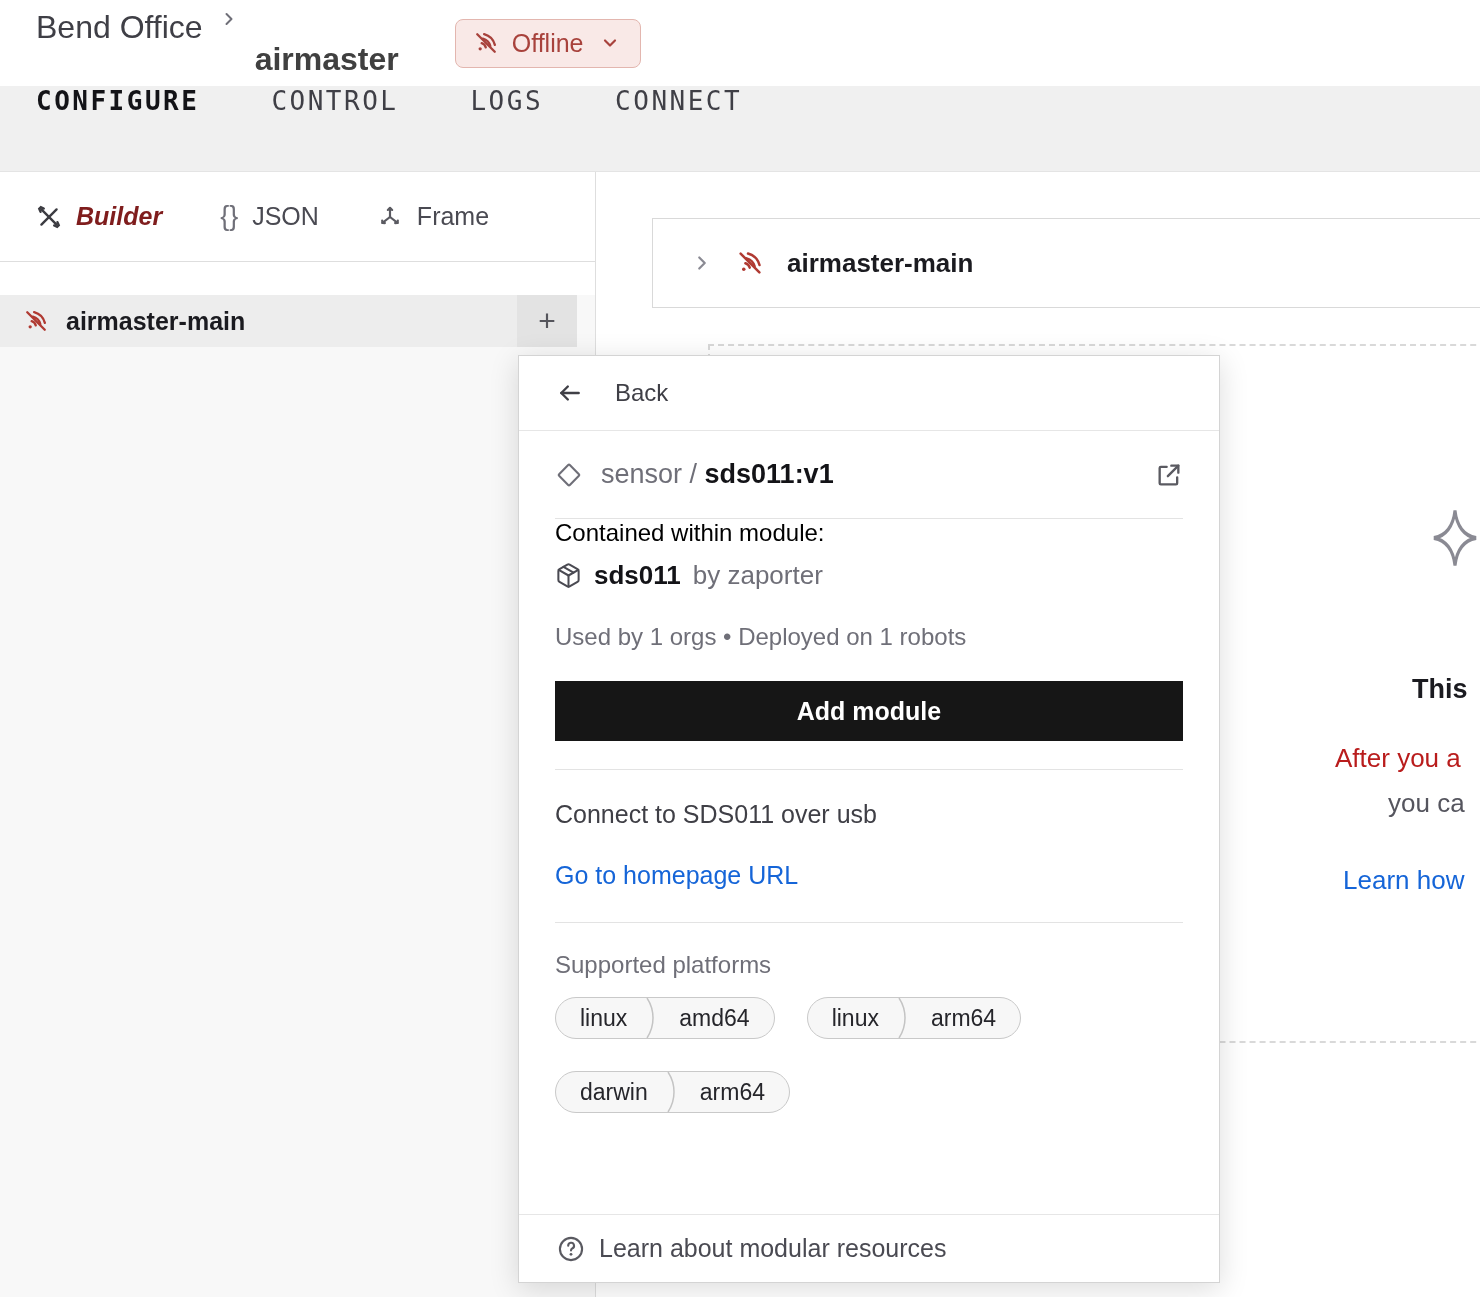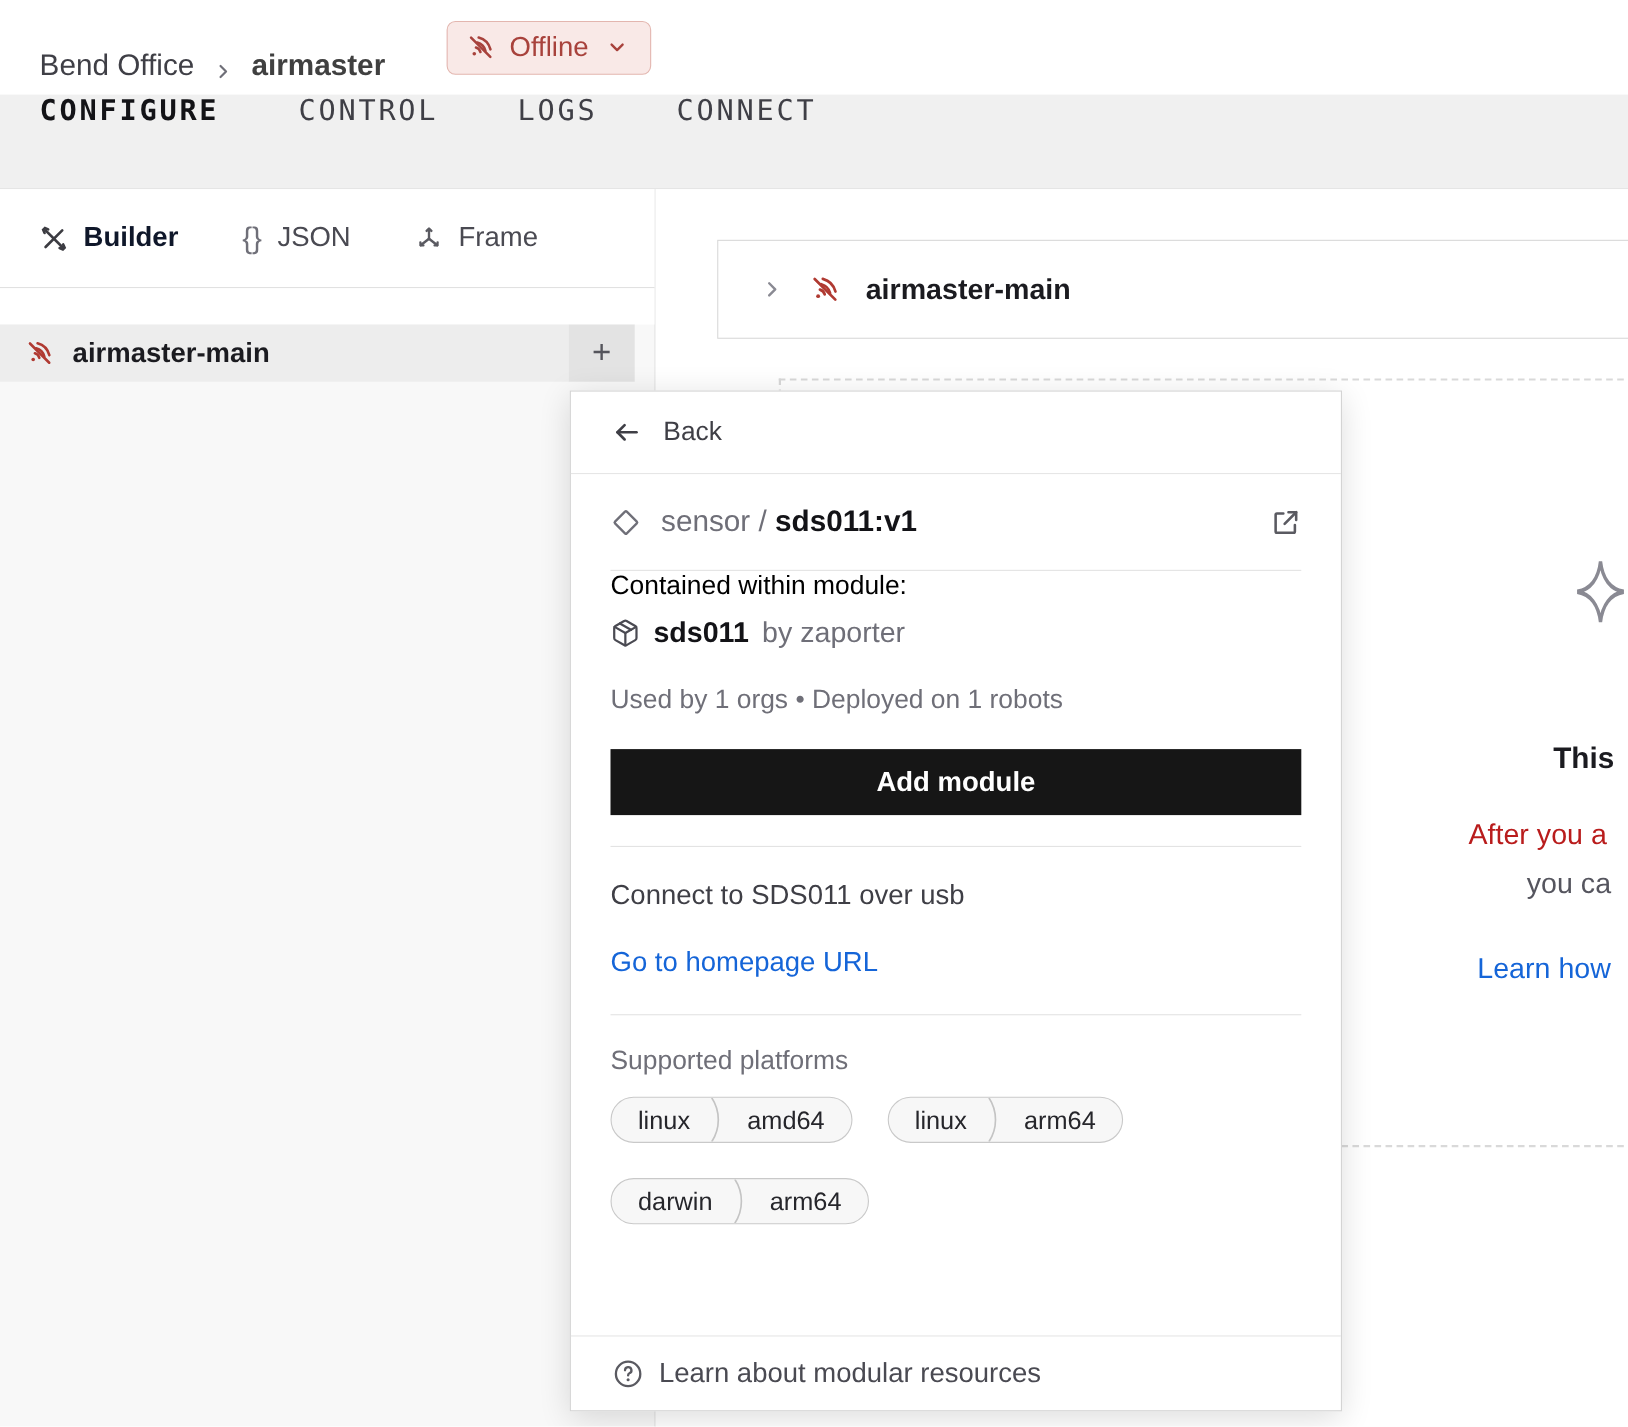--- a/index.html
+++ b/index.html
@@ -3,21 +3,21 @@
 <meta charset="utf-8">
 <style>
   * { margin:0; padding:0; box-sizing:border-box; }
   html,body { width:1480px; height:1297px; }
   body { font-family:"Liberation Sans", sans-serif; background:#fff; color:#26262b; }
   #app { position:relative; width:1480px; height:1297px; overflow:hidden; background:#fff; }
 
   
   .header { position:absolute; left:0; top:0; width:1480px; height:86px; background:#fff;
             display:flex; align-items:center; padding-left:36px; }
-  .breadcrumb { display:flex; align-items:flex-end; gap:16px; font-size:27px; color:#3f3f46; }
+  .breadcrumb { display:flex; align-items:flex-start; gap:16px; font-size:32px; color:#3f3f46; }
   .breadcrumb .crumb-machine { font-weight:700; color:#404040;margin-top:32px; }
   .crumb-chev { color:#6f6f78; display:flex; }
   .status-badge { margin-left:56px; display:inline-flex; align-items:center; gap:12px;
                   background:#f9e9e7; border:1px solid #e3b6af; border-radius:8px;
                   padding:9px 20px 9px 16px; color:#a8423c; font-size:25px; }
   .status-badge .chev-down { display:flex; margin-left:4px; }
 
   
   .tabbar { position:absolute; left:0; top:86px; width:1480px; height:86px; background:#f0f0f0;
             display:flex; align-items:flex-start; padding-left:36px; gap:72px;
@@ -25,21 +25,21 @@
             color:#3f3f46; border-bottom:1px solid #e4e4e4; }
   .tab { cursor:pointer; }
   .tab.active { font-weight:700; color:#131317; }
 
   
   .sidebar { position:absolute; left:0; top:172px; width:596px; height:1125px;
              background:#f8f8f8; border-right:1px solid #dedede; }
   .subtabs { height:90px; background:#fff; border-bottom:1px solid #dedede;
              display:flex; align-items:center; padding-left:36px; gap:58px; }
   .subtab { display:flex; align-items:center; gap:14px; font-size:25px; color:#4a4a52; cursor:pointer; }
-  .subtab.active { color:#0f172a; font-weight:700; }
+  .subtab.active { color:#7f1d1d; font-weight:700;font-style:italic; }
   .subtab .icn { display:flex; color:#5a5a61; }
   .subtab.active .icn { color:#3c3c42; }
   .braces-glyph { font-size:27px; color:#6f6f78; font-weight:400; }
   .sb-gap { height:33px; background:#fff; }
   .resource-row { height:52px; display:flex; }
   .resource-main { width:517px; background:#ededed; display:flex; align-items:center;
                    gap:16px; padding-left:22px; font-size:25px; font-weight:700; color:#1b1b20; }
   .resource-add { width:60px; background:#e3e3e3; display:flex; align-items:center;
                   justify-content:center; font-size:30px; color:#55555c; cursor:pointer; }
 
@@ -55,21 +55,21 @@
   .es-heading { position:absolute; left:816px; top:502px; font-size:27px; font-weight:700;
                 color:#1b1b20; white-space:nowrap; }
   .es-line1 { position:absolute; left:739px; top:571px; font-size:26px; color:#b91c1c; white-space:nowrap; }
   .es-line2 { position:absolute; left:792px; top:616px; font-size:26px; color:#55555e; white-space:nowrap; }
   .es-link  { position:absolute; left:747px; top:693px; font-size:26px; color:#1565d8; white-space:nowrap; cursor:pointer; }
 
   
   .popover { position:absolute; left:518px; top:355px; width:702px; height:928px; background:#fff;
              border:1px solid #d4d4d4; box-shadow:0 6px 28px rgba(0,0,0,0.14); z-index:10; }
   .pop-back { height:75px; border-bottom:1px solid #e6e6e6; display:flex; align-items:center;
-              padding-left:38px; gap:20px; color:#3f3f46; font-size:24px; cursor:pointer; }
+              padding-left:38px; gap:32px; color:#3f3f46; font-size:24px; cursor:pointer; }
   .pop-body { padding:0 36px; }
   .pop-title-row { margin-top:28px; display:flex; align-items:center; gap:18px; }
   .pop-title { font-size:27px; color:#6f6f78; }
   .pop-title b { color:#131317; font-weight:700; }
   .pop-title-row .spacer { flex:1; }
   .ext-link { color:#5a5a61; display:flex; cursor:pointer; }
   .hr-inset { border:none; border-top:1px solid #e3e3e3; margin-top:28px; }
   .contained-label { font-size:24px; color:#000000; }
   .module-line { margin-top:13px; display:flex; align-items:center; gap:12px; font-size:26px; }
   .module-line .mod-name { font-weight:700; color:#131317; }

